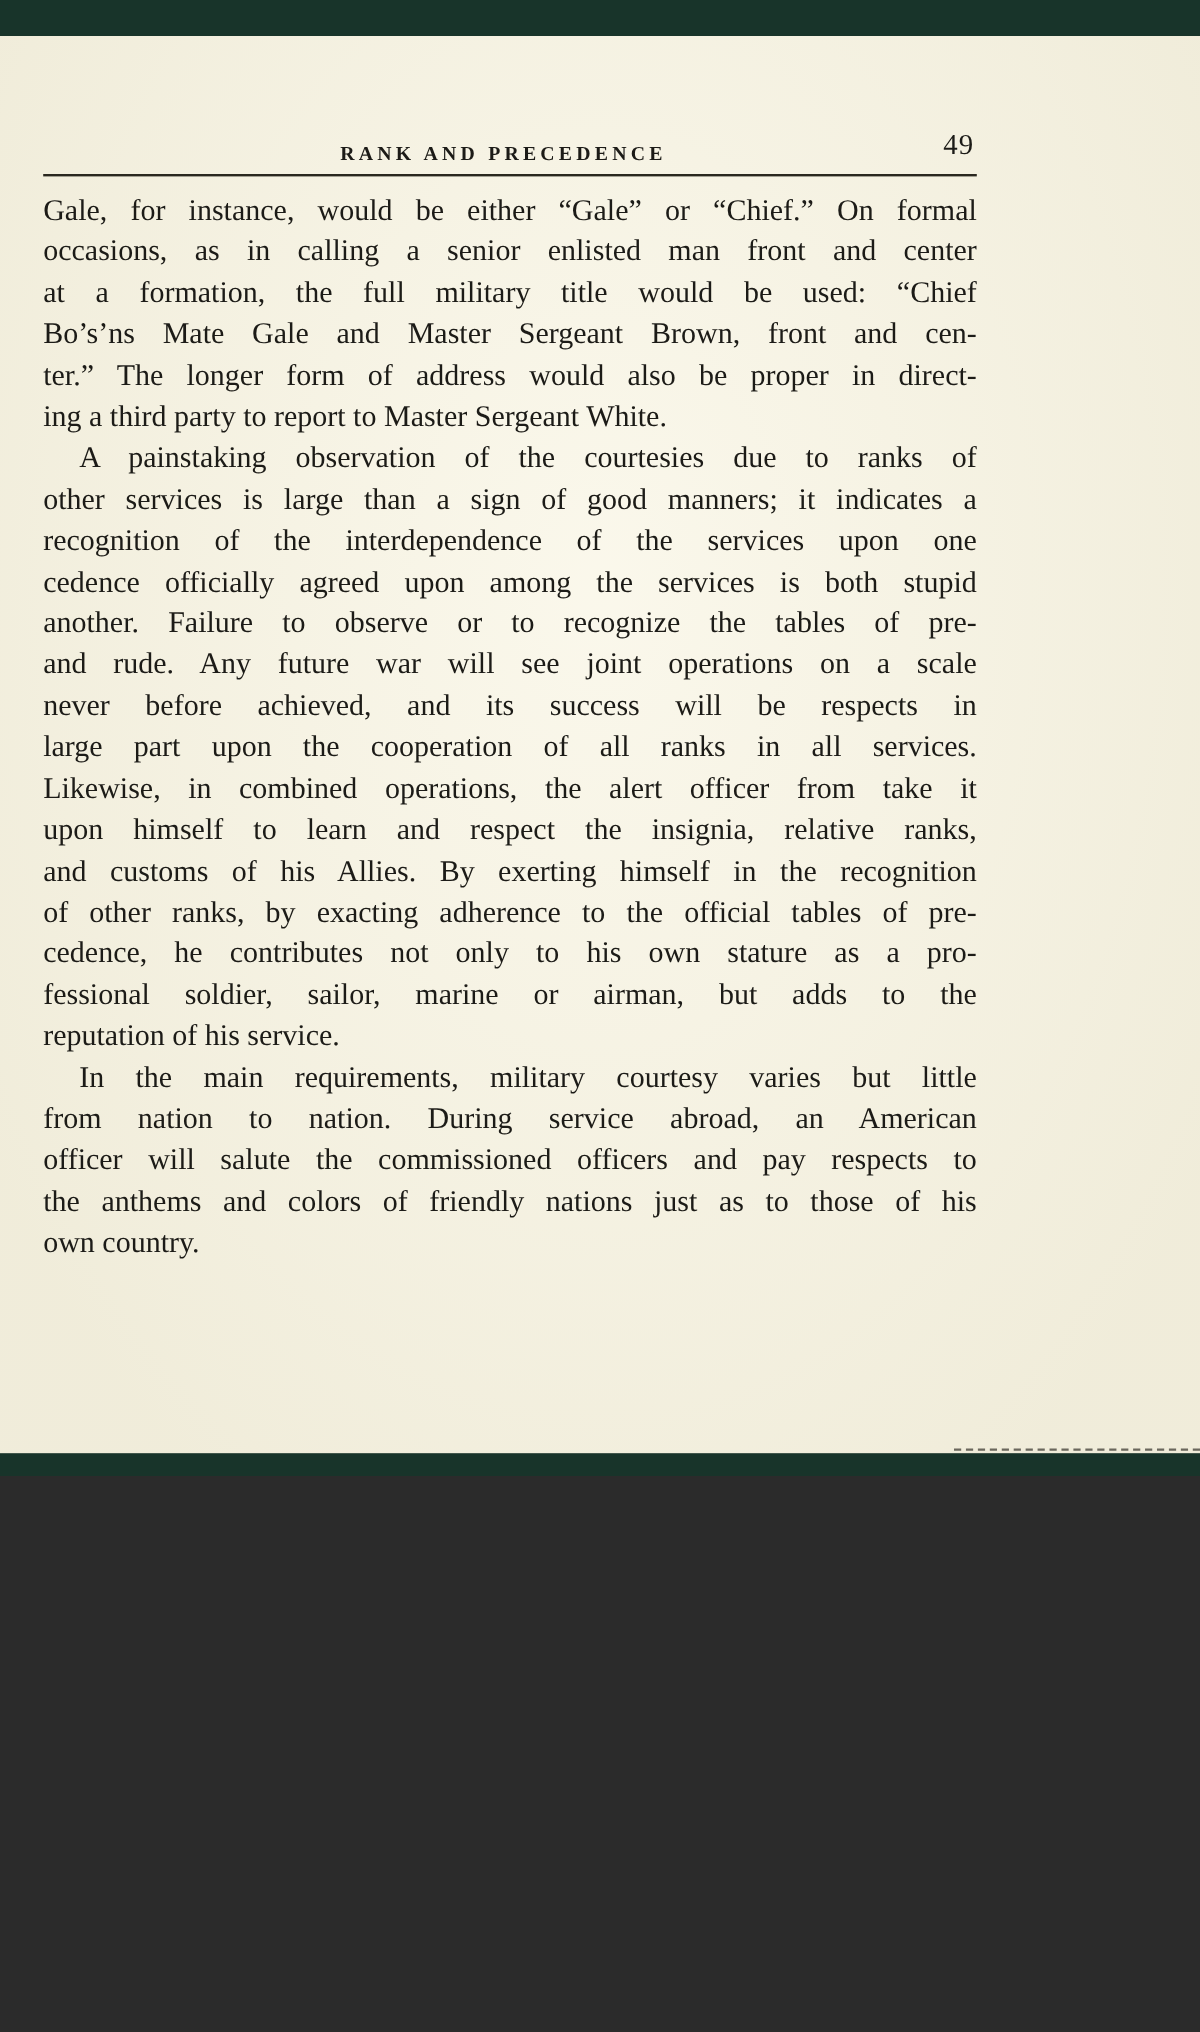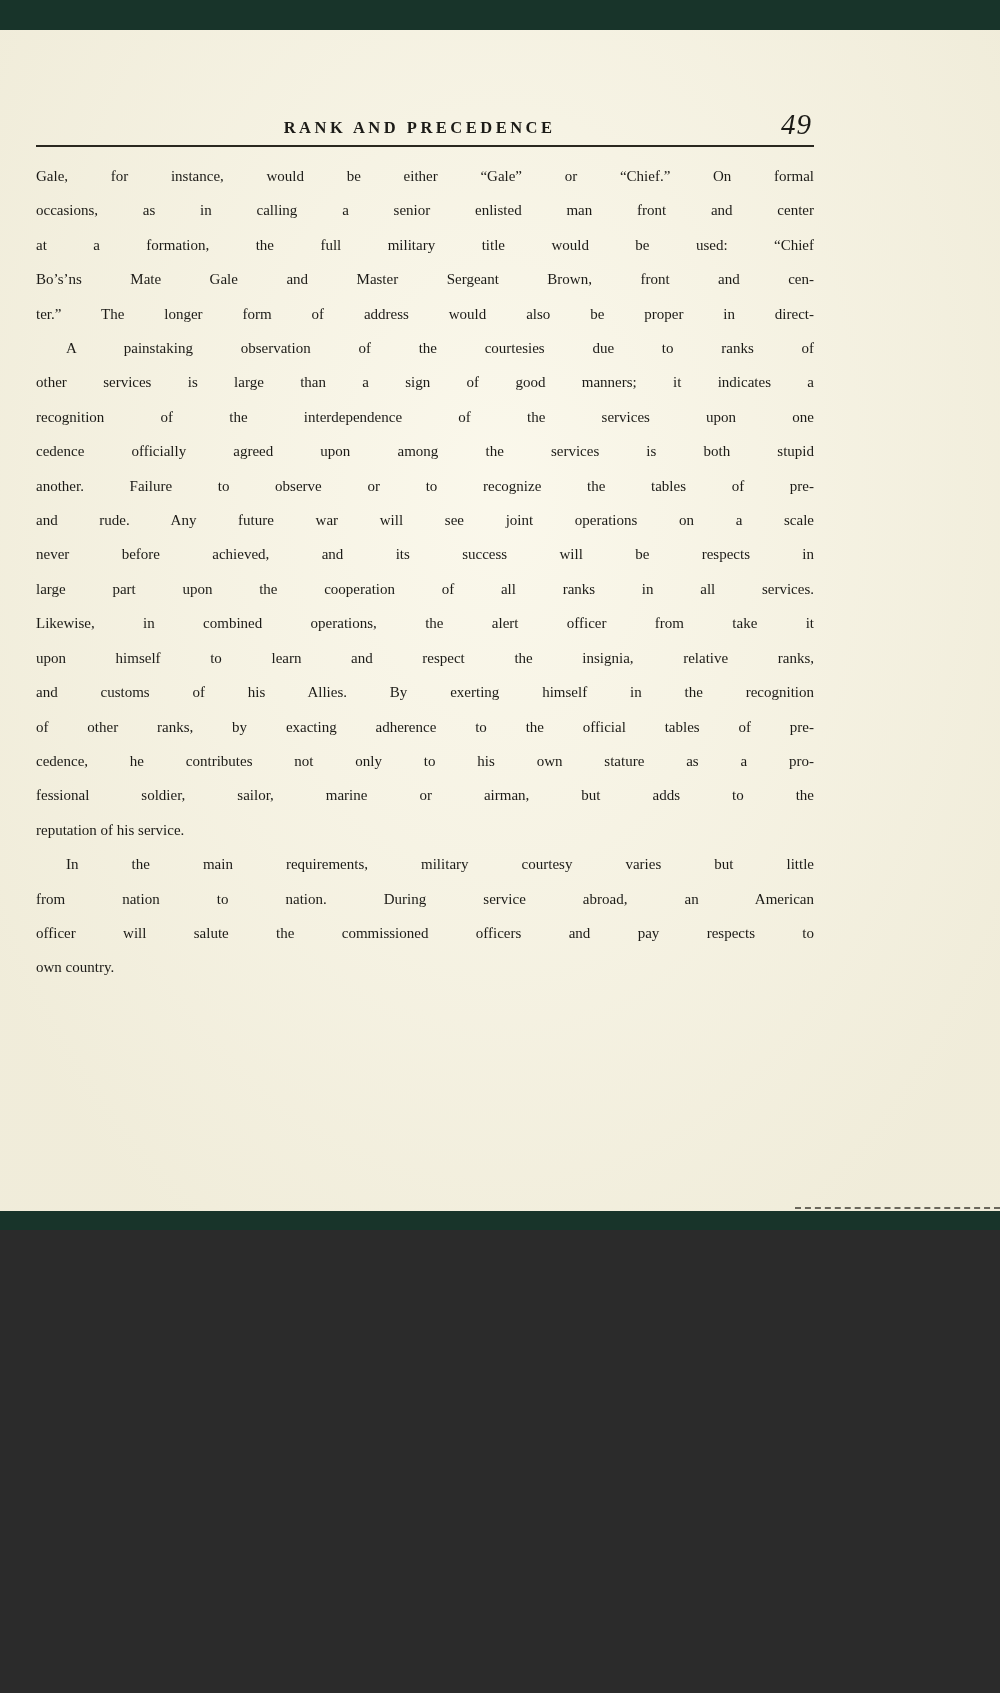--- a/index.html
+++ b/index.html
@@ -56,27 +56,26 @@
     transform: translateX(-52%);
     font-size: 16.5px;
     font-weight: bold;
     letter-spacing: 3.5px;
     white-space: nowrap;
   }
   .page-number {
     position: absolute;
     right: 2px;
     top: -4px;
-    font-size: 29px;
+    font-size: 24px;
     letter-spacing: 1px;
-    font-style: italic;
   }
   .body-text {
     margin-top: 12px;
-    font-size: 15px;
+    font-size: 25px;
     line-height: 34.4px;
   }
   .paragraph { margin: 0; }
   .line {
     text-align: justify;
     text-align-last: justify;
     white-space: normal;
   }
   .line.last {
     text-align-last: left;
@@ -97,20 +96,21 @@
       <span class="page-number">49</span>
     </div>
 
     <div class="body-text">
         <div class="paragraph">
           <div class="line">Gale, for instance, would be either “Gale” or “Chief.” On formal</div>
           <div class="line">occasions, as in calling a senior enlisted man front and center</div>
           <div class="line">at a formation, the full military title would be used: “Chief</div>
           <div class="line">Bo’s’ns Mate Gale and Master Sergeant Brown, front and cen-</div>
           <div class="line">ter.” The longer form of address would also be proper in direct-</div>
+          <div class="line last">ing a third party to report to Master Sergeant White.</div>
         </div>
         <div class="paragraph">
           <div class="line indent">A painstaking observation of the courtesies due to ranks of</div>
           <div class="line">other services is large than a sign of good manners; it indicates a</div>
           <div class="line">recognition of the interdependence of the services upon one</div>
           <div class="line">cedence officially agreed upon among the services is both stupid</div>
           <div class="line">another. Failure to observe or to recognize the tables of pre-</div>
           <div class="line">and rude. Any future war will see joint operations on a scale</div>
           <div class="line">never before achieved, and its success will be respects in</div>
           <div class="line">large part upon the cooperation of all ranks in all services.</div>
@@ -119,20 +119,21 @@
           <div class="line">and customs of his Allies. By exerting himself in the recognition</div>
           <div class="line">of other ranks, by exacting adherence to the official tables of pre-</div>
           <div class="line">cedence, he contributes not only to his own stature as a pro-</div>
           <div class="line">fessional soldier, sailor, marine or airman, but adds to the</div>
           <div class="line last">reputation of his service.</div>
         </div>
         <div class="paragraph">
           <div class="line indent">In the main requirements, military courtesy varies but little</div>
           <div class="line">from nation to nation. During service abroad, an American</div>
           <div class="line">officer will salute the commissioned officers and pay respects to</div>
+          <div class="line">the anthems and colors of friendly nations just as to those of his</div>
           <div class="line last">own country.</div>
         </div>
       </div>
   </div>
 
   <div class="scan-dashes"></div>
   <div class="bar-bottom"></div>
 </div>
 
 </body></html>

